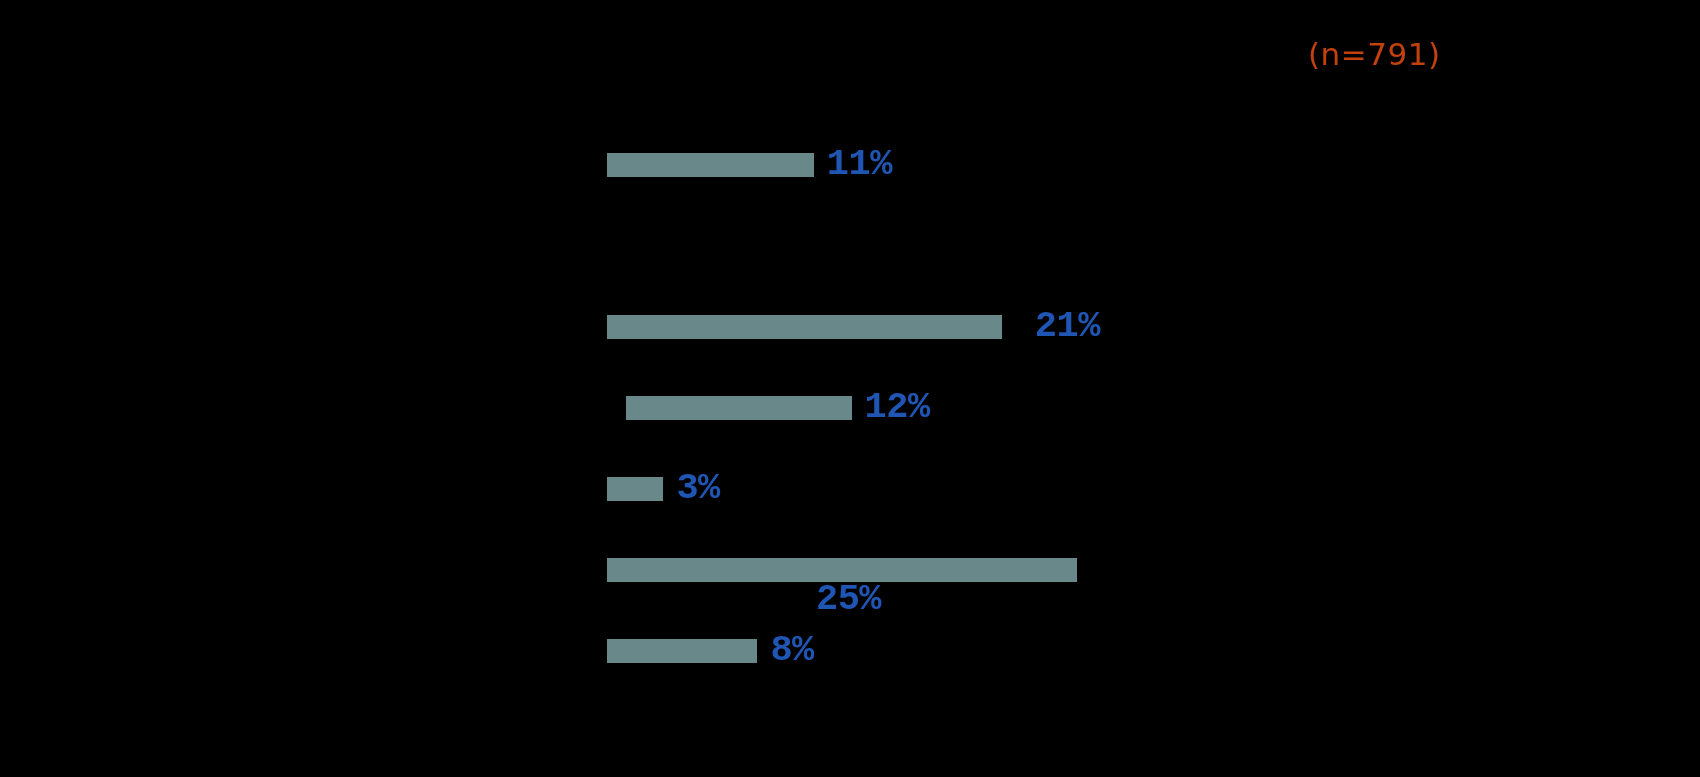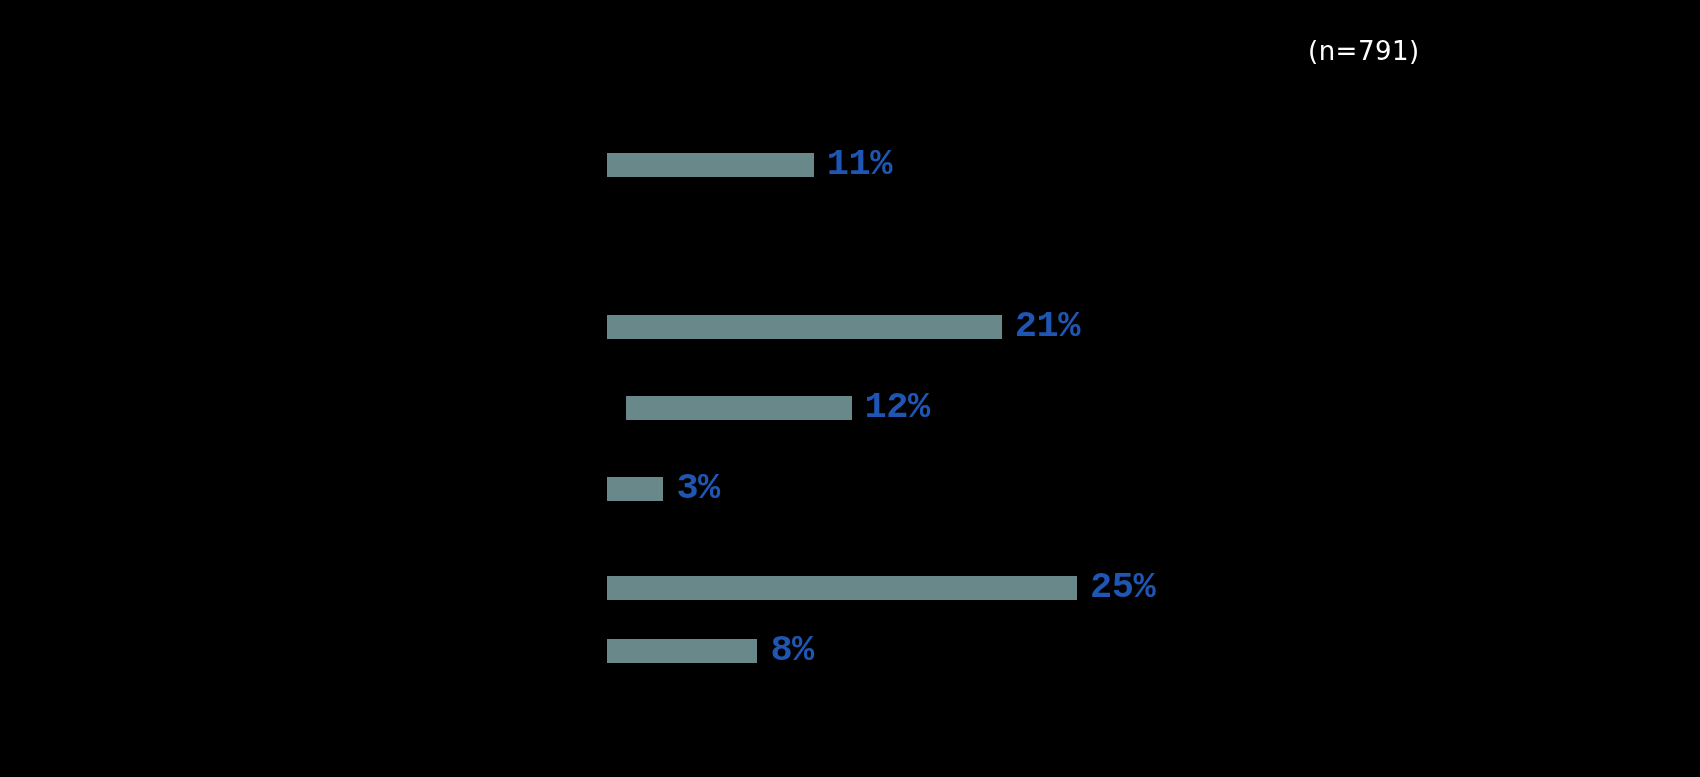--- a/index.html
+++ b/index.html
@@ -18,23 +18,23 @@
     position: relative;
     width: 1700px;
     height: 777px;
     background: #000000;
   }
   
   .sample-size {
     position: absolute;
     left: 1308px;
     top: 36px;
-    font-size: 26px;
+    font-size: 31px;
     font-weight: 400;
-    color: #ffffff;
+    color: #c2410c;
     letter-spacing: 0.5px;
     white-space: nowrap;
   }
   
   .plot-area {
     position: absolute;
     left: 0;
     top: 0;
     width: 1700px;
     height: 777px;
@@ -71,33 +71,33 @@
 <div id="chart-root">
 
   <div class="sample-size">(n=791)</div>
 
   <div class="plot-area">
 
   <div class="bar-row" style="top: 153px;">
         <div class="bar" style="width: 206.8px; background: rgb(104, 136, 137);"></div>
         <div class="bar-value-label" style="color: rgb(31, 85, 179);">11%</div>
       </div>
-      <div class="bar-row" style="top: 315px;">
+      <div class="bar-row" style="top: 315px; gap: 20px;">
         <div class="bar" style="width: 394.8px; background: rgb(104, 136, 137);"></div>
         <div class="bar-value-label" style="color: rgb(31, 85, 179);">21%</div>
       </div>
       <div class="bar-row" style="top: 396px; padding-left: 19px;">
         <div class="bar" style="width: 225.6px; background: rgb(104, 136, 137);"></div>
         <div class="bar-value-label" style="color: rgb(31, 85, 179);">12%</div>
       </div>
       <div class="bar-row" style="top: 477px;">
         <div class="bar" style="width: 56.4px; background: rgb(104, 136, 137);"></div>
         <div class="bar-value-label" style="color: rgb(31, 85, 179);">3%</div>
       </div>
-      <div class="bar-row" style="top: 576px;">
+      <div class="bar-row" style="top: 558px; flex-direction: column;">
         <div class="bar" style="width: 470px; background: rgb(104, 136, 137);"></div>
         <div class="bar-value-label" style="color: rgb(31, 85, 179);">25%</div>
       </div>
       <div class="bar-row" style="top: 639px;">
         <div class="bar" style="width: 150.4px; background: rgb(104, 136, 137);"></div>
         <div class="bar-value-label" style="color: rgb(31, 85, 179);">8%</div>
       </div>
     </div>
 
 </div>

